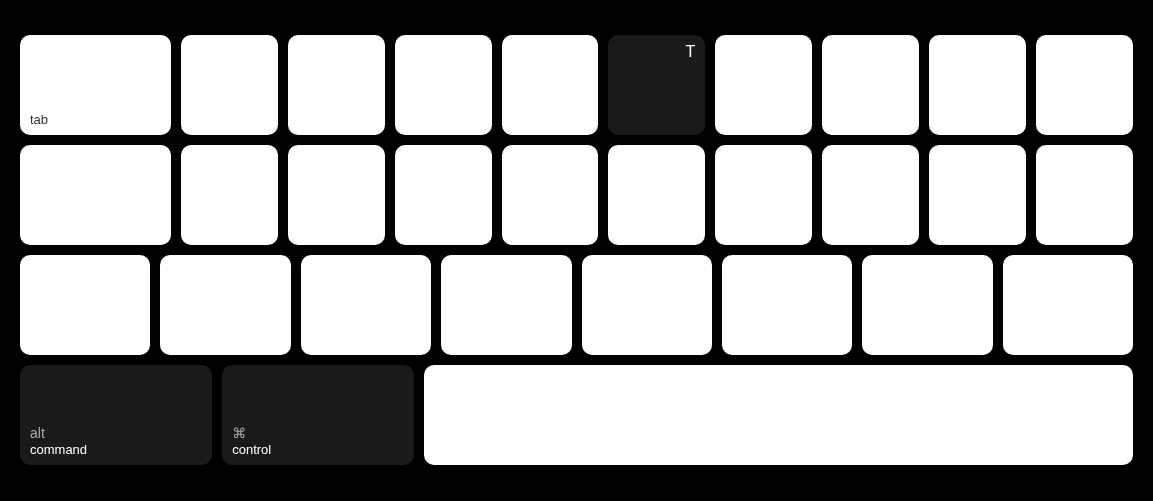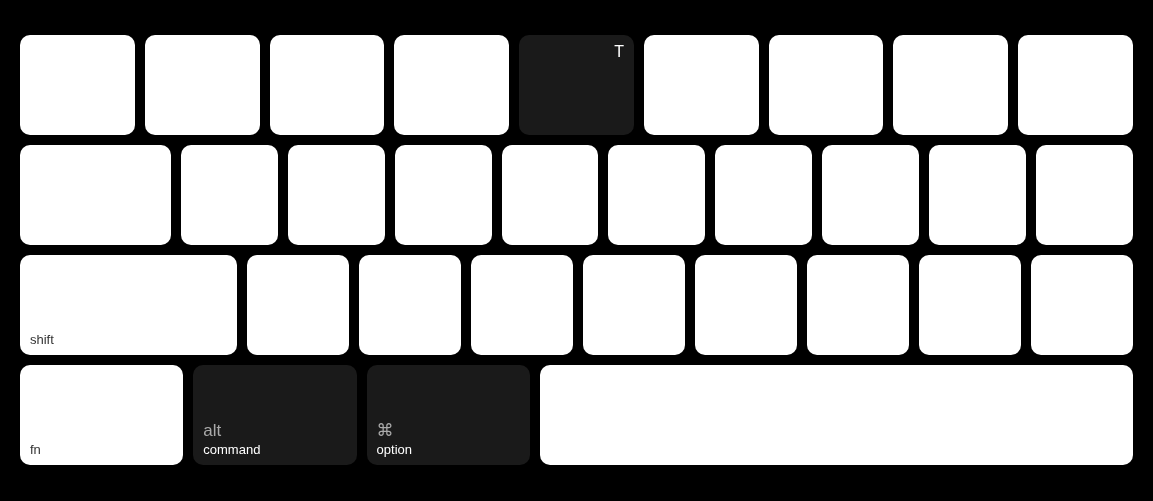--- a/index.html
+++ b/index.html
@@ -52,21 +52,21 @@
       flex: 1.7;
     }
     .key .top-label {
       position: absolute;
       top: 8px;
       right: 10px;
       font-size: 16px;
       color: inherit;
     }
     .key .sub-label {
-      font-size: 17px;
+      font-size: 14px;
       color: #888;
       margin-bottom: 1px;
     }
     .key.dark .sub-label {
       color: #aaa;
     }
     .key .main-label {
       font-size: 13px;
       font-weight: 400;
     }
@@ -74,20 +74,23 @@
     .row2 { }
     .row3 { }
     .row4 { }
   </style>
 </head>
 <body>
 
 <div class="keyboard">
 
   <div class="key-row row1">
+    <div class="key wide">
+      <span class="main-label">tab</span>
+    </div>
     <div class="key"></div>
     <div class="key"></div>
     <div class="key"></div>
     <div class="key"></div>
     <div class="key dark">
       <span class="top-label">T</span>
     </div>
     <div class="key"></div>
     <div class="key"></div>
     <div class="key"></div>
@@ -101,40 +104,34 @@
     <div class="key"></div>
     <div class="key"></div>
     <div class="key"></div>
     <div class="key"></div>
     <div class="key"></div>
     <div class="key"></div>
     <div class="key"></div>
   </div>
 
   <div class="key-row row3">
-    <div class="key" style="flex:2.4">
-      <span class="main-label">shift</span>
-    </div>
     <div class="key"></div>
     <div class="key"></div>
     <div class="key"></div>
     <div class="key"></div>
     <div class="key"></div>
     <div class="key"></div>
     <div class="key"></div>
     <div class="key"></div>
   </div>
 
   <div class="key-row row4">
-    <div class="key">
-      <span class="main-label">fn</span>
-    </div>
     <div class="key dark">
       <span class="sub-label">alt</span>
       <span class="main-label">command</span>
     </div>
     <div class="key dark">
       <span class="sub-label">⌘</span>
-      <span class="main-label">option</span>
+      <span class="main-label">control</span>
     </div>
     <div class="key" style="flex:4"></div>
   </div>
 </div>
 
 </body></html>

